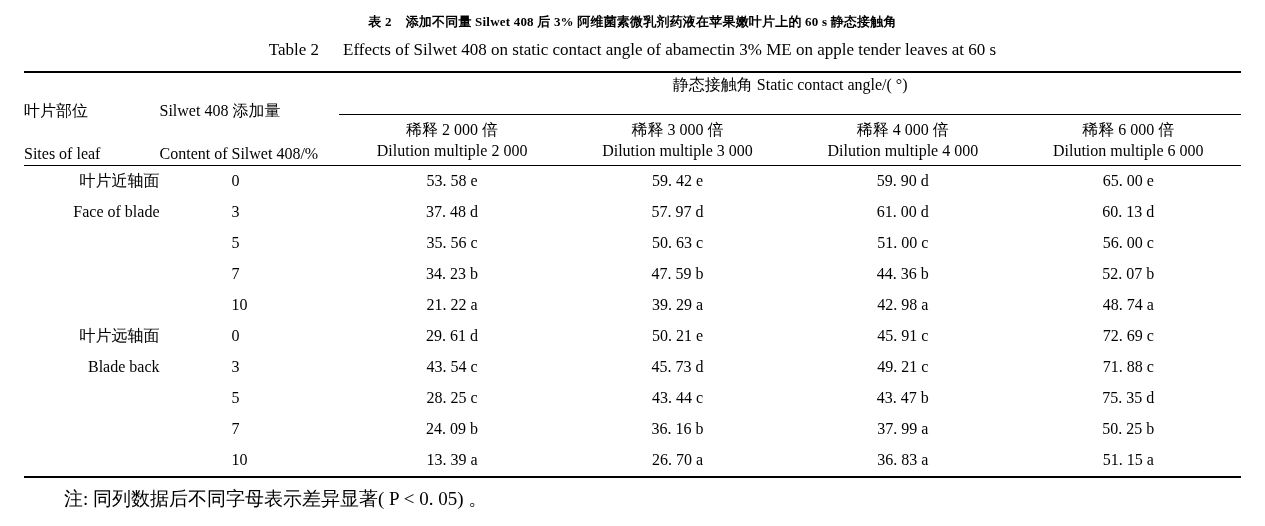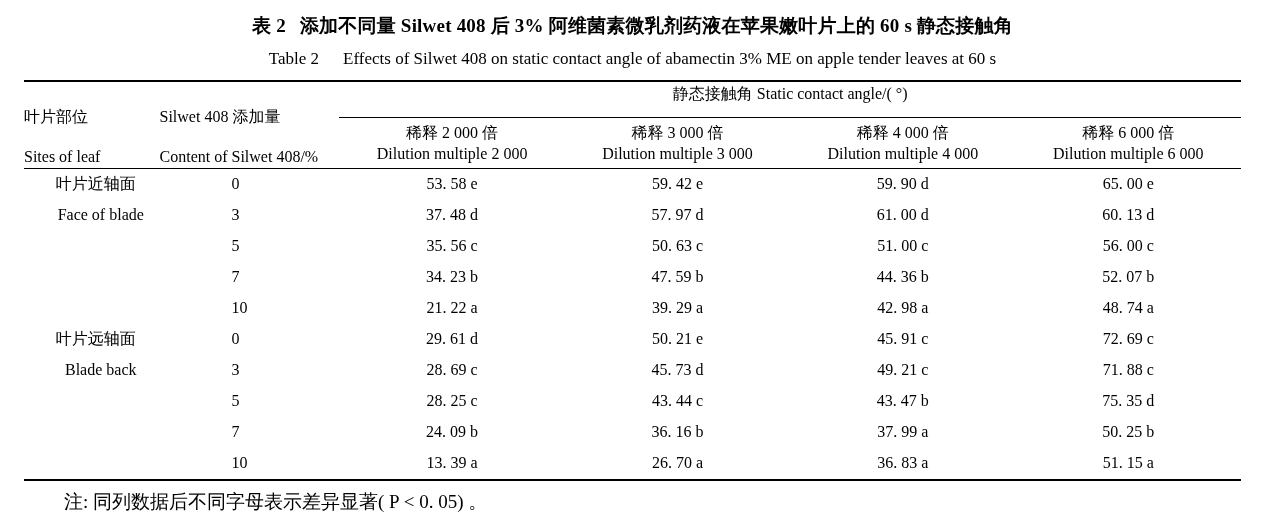--- a/index.html
+++ b/index.html
@@ -16,21 +16,21 @@
   }
   .page {
     position: relative;
     width: 1265px;
     height: 526px;
     box-sizing: border-box;
     padding: 8px 24px 0 24px;
   }
   .title-cn {
     text-align: center;
-    font-size: 19px;
+    font-size: 13px;
     font-weight: bold;
     letter-spacing: 0.2px;
     margin: 4px 0 2px 0;
     line-height: 1.5;
   }
   .title-cn .tnum {
     margin-right: 14px;
   }
   .title-en {
     text-align: center;
@@ -68,21 +68,21 @@
   }
   .hdr-cell {
     text-align: left;
     font-weight: normal;
     font-size: 16px;
     line-height: 1.45;
   }
   .span-head {
     text-align: center;
     font-size: 16px;
-    padding-bottom: 12px;
+    padding-bottom: 18px;
   }
   .span-underline {
     border-bottom: 1px solid #000;
   }
   .sub-head-cn {
     text-align: center;
     font-size: 16px;
     padding-top: 3px;
   }
   .sub-head-en {
@@ -93,21 +93,21 @@
   .col-site {
     width: 140px;
   }
   .col-content {
     width: 185px;
   }
   .col-dil {
     width: 235px;
   }
   td.site-cell {
-    text-align: center;
+    text-align: right;
     padding-left: 8px;
     font-size: 16px;
     line-height: 1.5;
   }
   td.site-cell.indent {
     padding-left: 18px;
   }
   td.content-cell {
     text-align: left;
     padding-left: 72px;
@@ -235,21 +235,21 @@
       <td class="content-cell">0</td>
       <td class="val-cell">29. 61 d</td>
       <td class="val-cell">50. 21 e</td>
       <td class="val-cell">45. 91 c</td>
       <td class="val-cell">72. 69 c</td>
     </tr>
 
     <tr class="data-row">
       <td class="site-cell indent">Blade back</td>
       <td class="content-cell">3</td>
-      <td class="val-cell">28. 69 c</td>
+      <td class="val-cell">43. 54 c</td>
       <td class="val-cell">45. 73 d</td>
       <td class="val-cell">49. 21 c</td>
       <td class="val-cell">71. 88 c</td>
     </tr>
 
     <tr class="data-row">
       <td class="site-cell"></td>
       <td class="content-cell">5</td>
       <td class="val-cell">28. 25 c</td>
       <td class="val-cell">43. 44 c</td>

